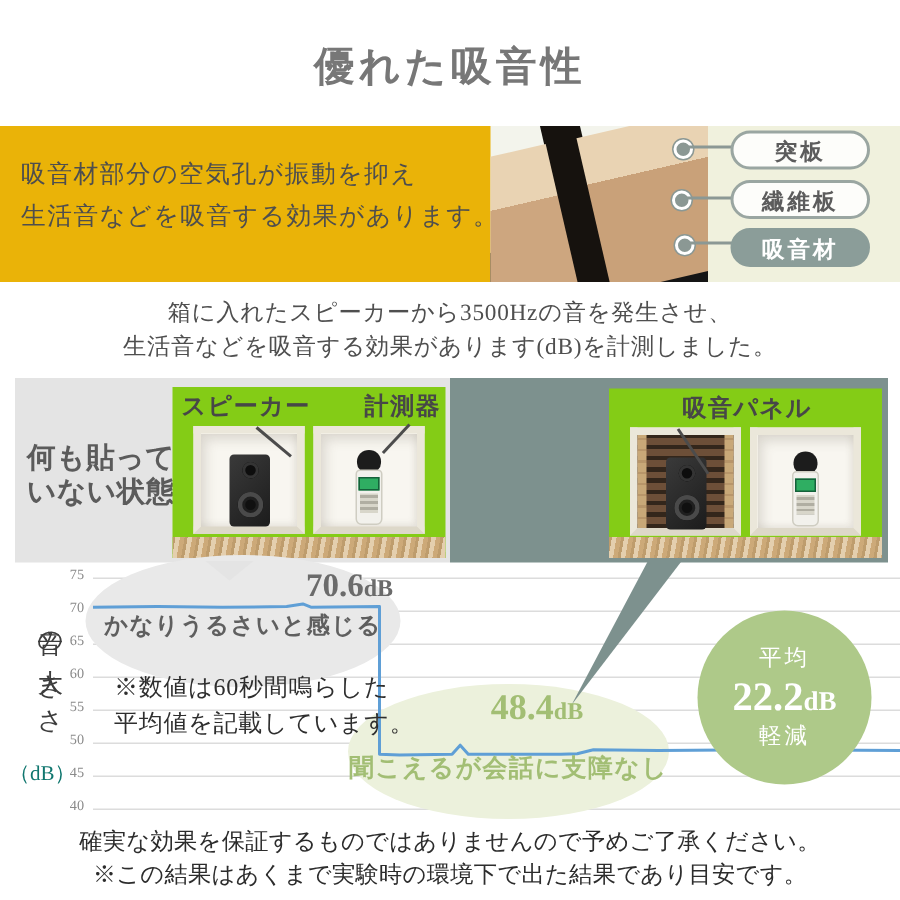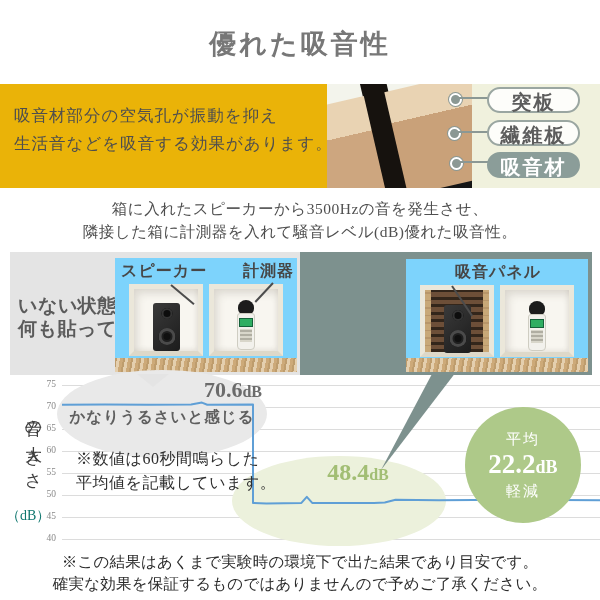--- a/index.html
+++ b/index.html
@@ -19,39 +19,39 @@
                  background:#f3f4ec;overflow:hidden;}
   .groove{position:absolute;left:46px;top:-10px;width:26px;height:130px;background:#16120e;
           transform:rotate(-13deg);}
   .slatA{position:absolute;left:-16px;top:18px;width:66px;height:110px;transform:rotate(-13deg);
          background:linear-gradient(180deg,#e9d3b3 0 32%,#cda67f 32% 100%);}
   .slatB{position:absolute;left:68px;top:-4px;width:96px;height:106px;transform:rotate(-13deg);
          background:linear-gradient(180deg,#e9d3b3 0 30%,#c9a179 30% 100%);}
   .felt{position:absolute;left:-8px;top:74px;width:170px;height:40px;background:#151515;
         transform:rotate(-8deg);border-radius:0 0 14px 6px;}
   .pill{position:absolute;left:487px;width:89px;height:22px;border-radius:13px;
-        background:#fdfdfa;border:2px solid #9aa6a1;display:flex;align-items:flex-start;
-        justify-content:center;font-size:20px;font-weight:bold;color:#5c5c5c;letter-spacing:2px;}
+        background:#fdfdfa;border:2px solid #9aa6a1;display:flex;align-items:flex-end;
+        justify-content:center;font-size:15px;font-weight:bold;color:#5c5c5c;letter-spacing:2px;}
   .pill.filled{background:#8b9d99;border-color:#8b9d99;color:#fff;}
   .dot{position:absolute;width:9px;height:9px;border-radius:50%;background:#8b9894;
        border:2px solid #fff;box-shadow:0 0 0 1px #8b9894;}
   .lead{position:absolute;height:2px;background:#8b9894;}
 
   
   .desc{position:absolute;top:197px;left:0;width:600px;text-align:center;font-size:15.5px;
         letter-spacing:.5px;line-height:23px;color:#4f4f4f;}
 
   
   .box-before{position:absolute;left:10px;top:252px;width:290px;height:123px;background:#e4e4e4;}
   .box-after{position:absolute;left:300px;top:252px;width:292px;height:123px;background:#7d918e;}
   .boxlabel{position:absolute;font-weight:bold;line-height:23px;}
   .boxlabel.before{left:18px;top:294px;font-size:19px;color:#5b5b5b;letter-spacing:.5px;}
   .boxlabel.after{left:305px;top:296px;font-size:16.5px;color:#fff;letter-spacing:.5px;}
 
-  .photo{position:absolute;width:182px;background:#7dd3fc;overflow:hidden;}
+  .photo{position:absolute;width:182px;background:#84cc16;overflow:hidden;}
   .photo.left{left:115px;top:258px;height:114px;}
   .photo.right{left:406px;top:259px;height:113px;}
   .plywood{position:absolute;left:0;right:0;bottom:0;height:14px;
            background:#d9ba8b;
            background-image:repeating-linear-gradient(100deg,rgba(120,80,30,.28) 0 2px,
              rgba(255,255,255,.3) 2px 5px,rgba(160,110,55,.22) 5px 8px);}
   .niche{position:absolute;top:26px;width:74px;height:72px;background:#f8f6f0;
          border:5px solid #ebe7da;border-bottom-color:#ddd8c9;
          box-shadow:inset 3px 4px 8px rgba(90,80,60,.18),inset -2px -2px 4px rgba(90,80,60,.08);
          box-sizing:border-box;}
@@ -139,27 +139,27 @@
     <span>繊維板</span>
   </div>
   <div class="dot" style="left:450px;top:157px;"></div>
   <div class="lead" style="left:457px;top:161px;width:31px;"></div>
   <div class="pill filled" style="top:152px;">
     <span>吸音材</span>
   </div>
 
   <div class="desc">
     <div>箱に入れたスピーカーから3500Hzの音を発生させ、</div>
-    <div>隣接した箱に計測器を入れて騒音レベル(dB)優れた吸音性。</div>
+    <div>生活音などを吸音する効果があります(dB)を計測しました。</div>
   </div>
 
   <div class="box-before"></div>
   <div class="boxlabel before">
+    <div>何も貼って</div>
     <div>いない状態</div>
-    <div>何も貼って</div>
   </div>
   <div class="photo left">
     <div class="plywood"></div>
     <div class="niche n1"></div>
     <div class="niche n2"></div>
     <div class="speaker" style="left:38px;top:45px;"></div>
     <div class="meter" style="left:121px;top:42px;">
       <div class="mic"></div>
       <div class="mbody">
         <div class="mscreen"></div>
@@ -226,27 +226,28 @@
   <div class="res before-cap">かなりうるさいと感じる</div>
 
   <div class="note">
     <div>※数値は60秒間鳴らした</div>
     <div>平均値を記載しています。</div>
   </div>
 
   <div class="res after-val">
     <span class="r-big2">48.4</span><span class="r-unit">dB</span>
   </div>
+  <div class="res after-cap">聞こえるが会話に支障なし</div>
 
   <div class="badge">
     <div class="b-top">平均</div>
     <div class="b-mid">
       <span>22.2</span><span class="r-unit">dB</span>
     </div>
     <div class="b-bot">軽減</div>
   </div>
 
   <div class="footer">
+    <div>確実な効果を保証するものではありませんので予めご了承ください。</div>
     <div>※この結果はあくまで実験時の環境下で出た結果であり目安です。</div>
-    <div>確実な効果を保証するものではありませんので予めご了承ください。</div>
   </div>
 
 </div>
 
 </body></html>

